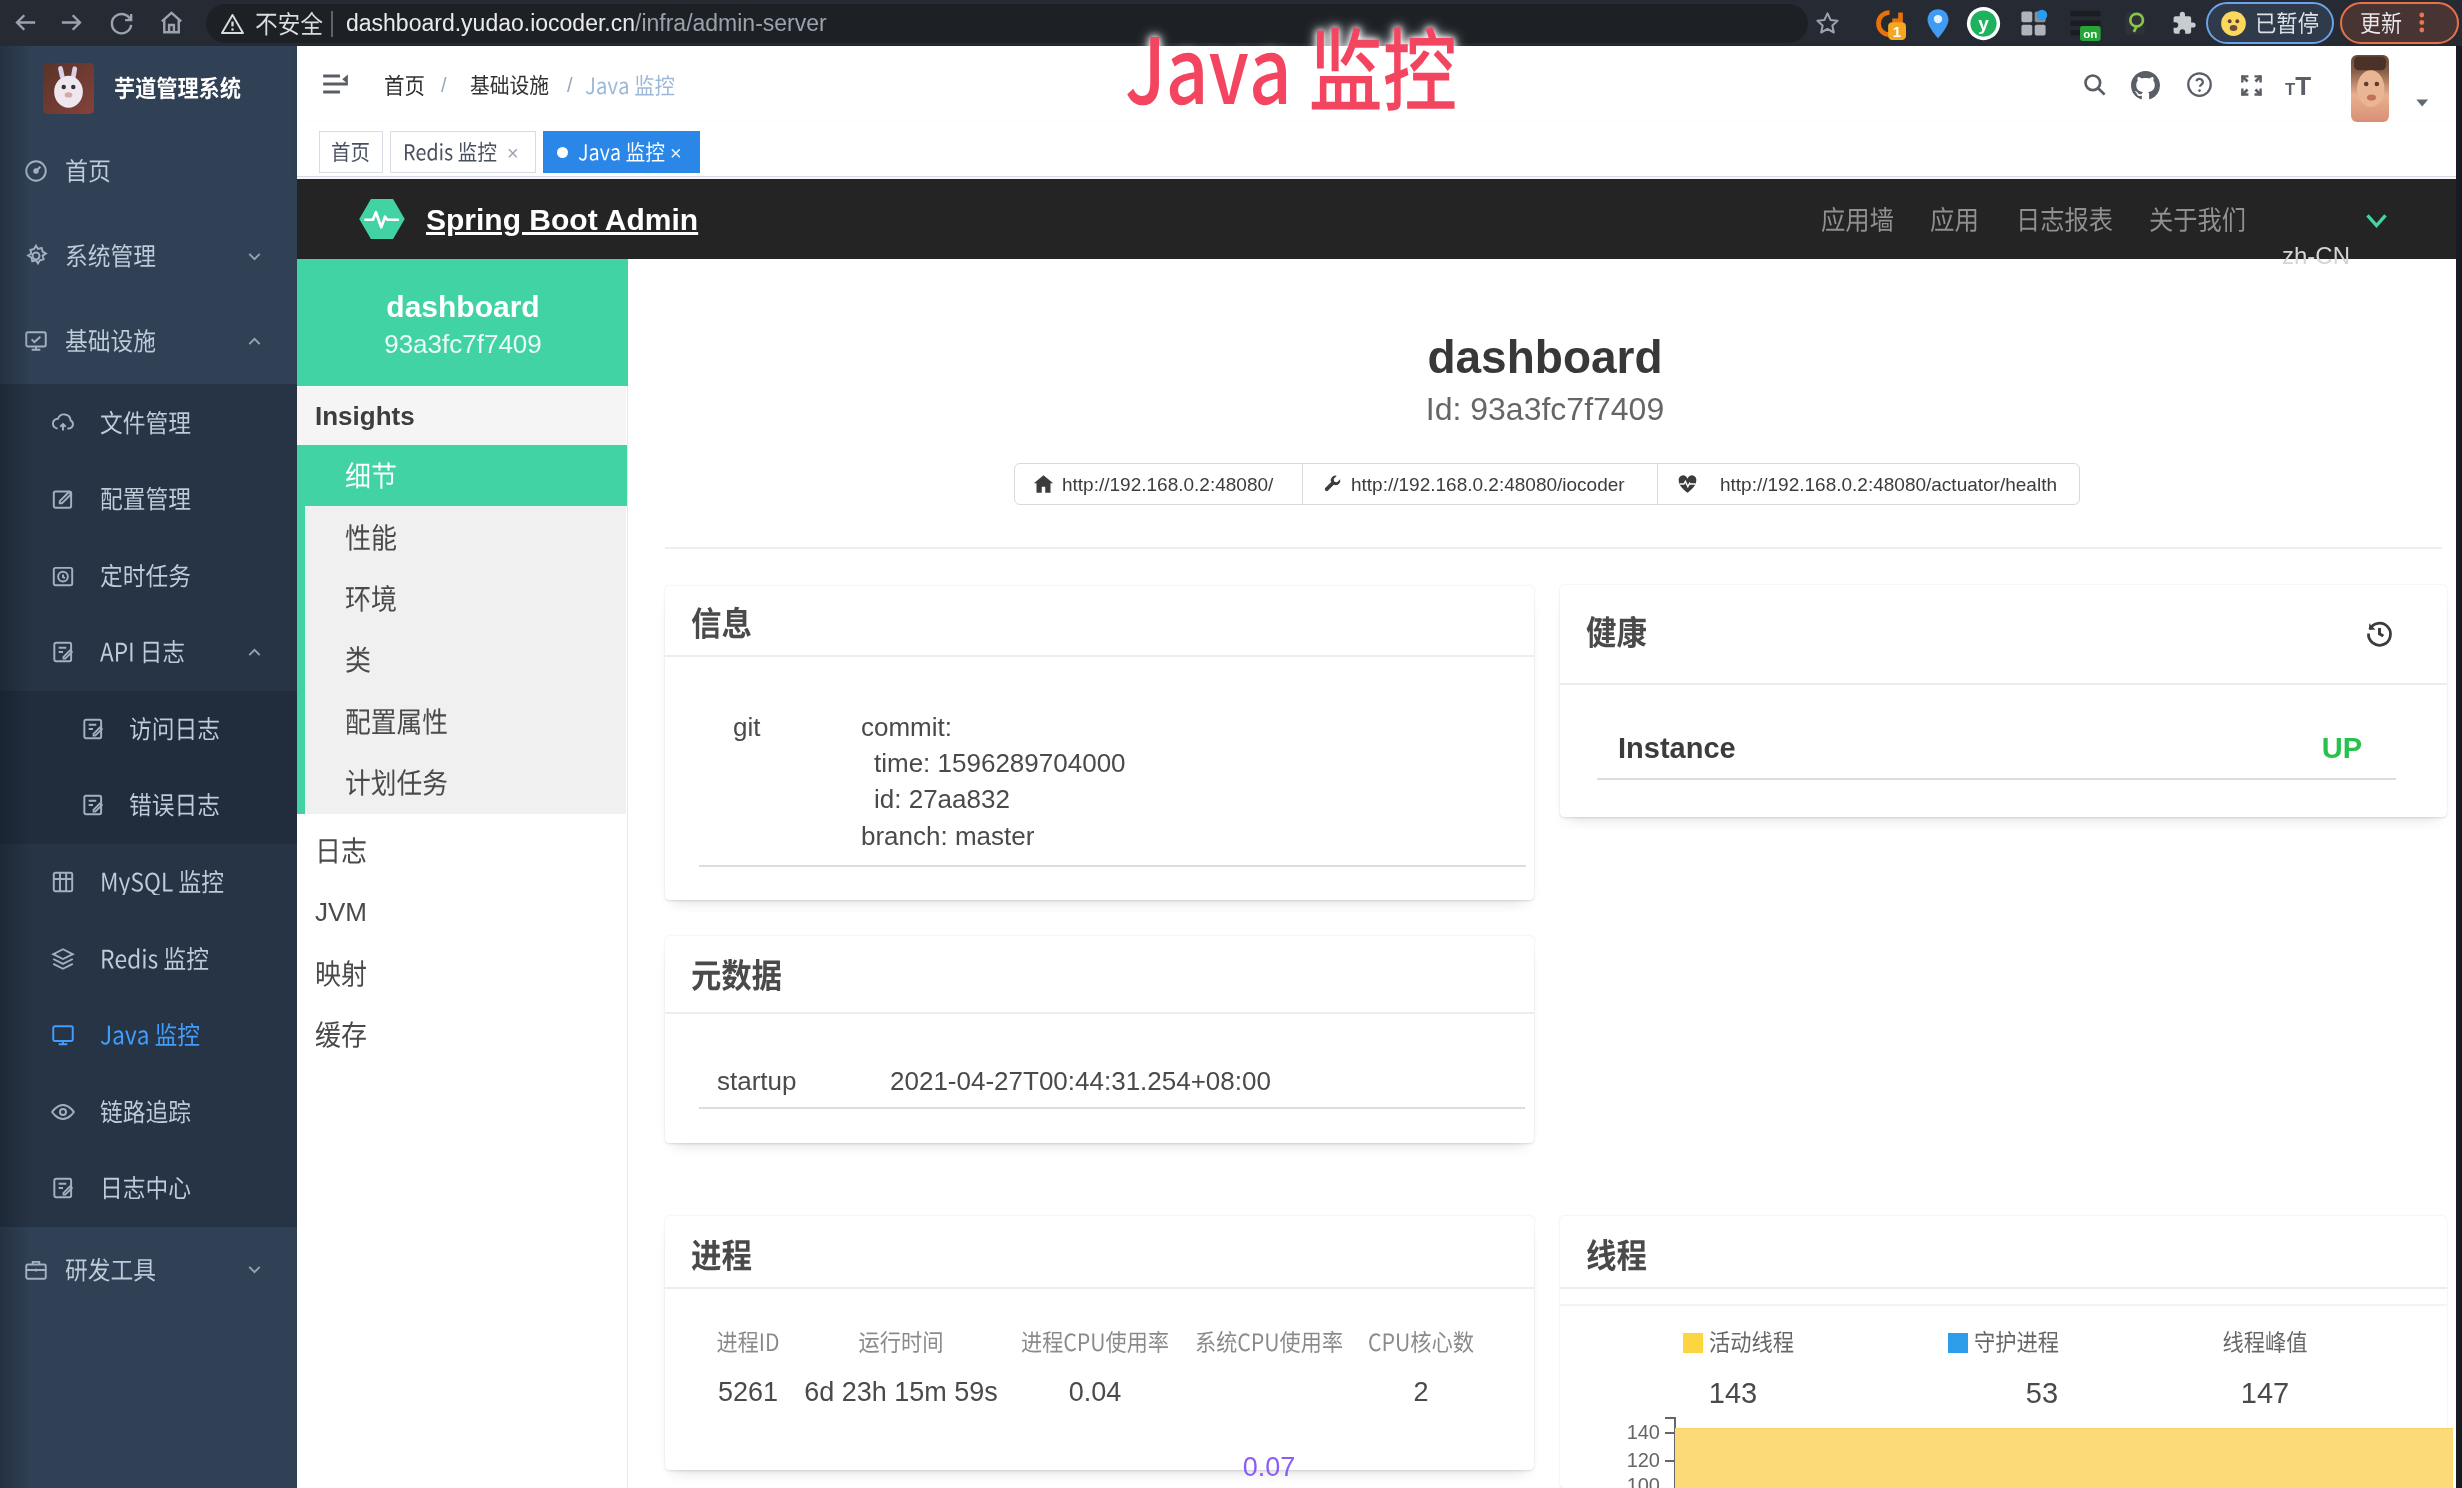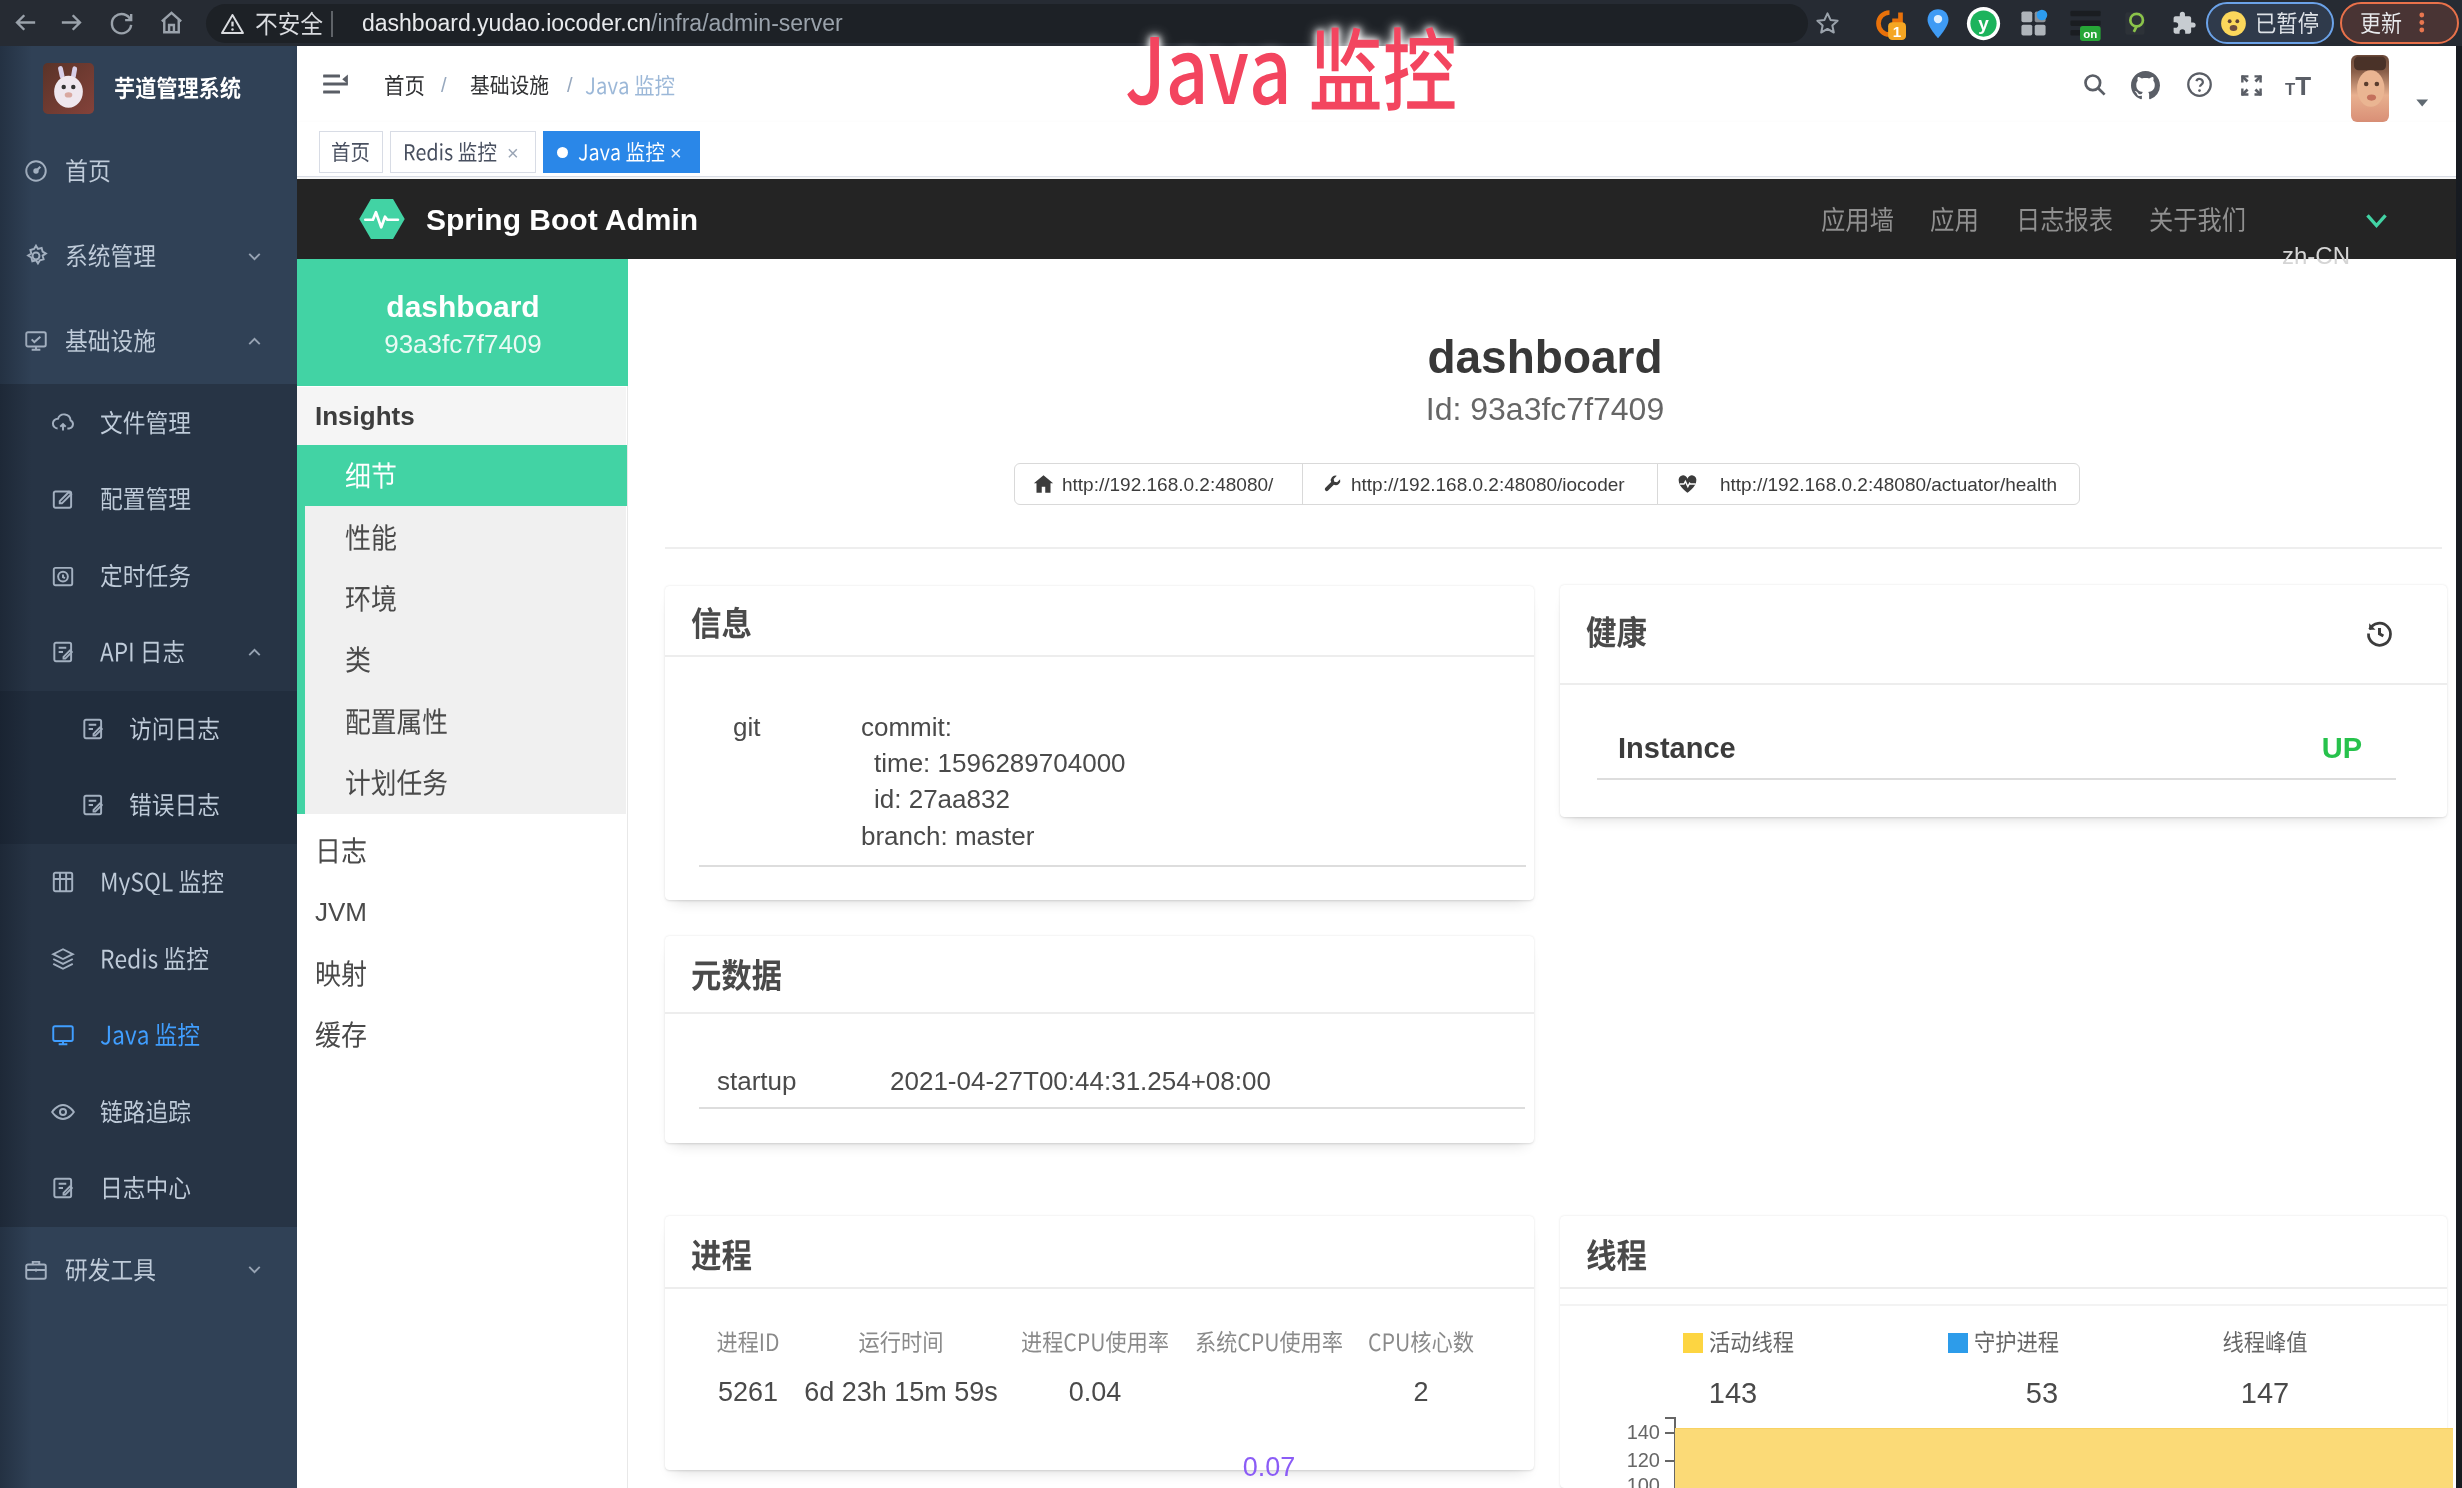--- a/index.html
+++ b/index.html
@@ -30,21 +30,21 @@
     <circle cx="12" cy="17.2" r="1.3" fill="#dadce0" stroke="none"></circle>
   </svg>
 <div style="position:absolute;left:255px;top:10.6px">
     <svg style="width:68px;height:25.5px;" viewBox="0 -880 3000 1000" preserveAspectRatio="none">
       <g transform="scale(1,-1)">
         <path d="M559 478C678 398 828 280 899 203L960 261C885 338 733 450 615 526ZM69 770V693H514C415 522 243 353 44 255C60 238 83 208 95 189C234 262 358 365 459 481V-78H540V584C566 619 589 656 610 693H931V770Z M1414 823C1430 793 1447 756 1461 725H1093V522H1168V654H1829V522H1908V725H1549C1534 758 1510 806 1491 842ZM1656 378C1625 297 1581 232 1524 178C1452 207 1379 233 1310 256C1335 292 1362 334 1389 378ZM1299 378C1263 320 1225 266 1193 223C1276 195 1367 162 1456 125C1359 60 1234 18 1082 -9C1098 -25 1121 -59 1130 -77C1293 -42 1429 10 1536 91C1662 36 1778 -23 1852 -73L1914 -8C1837 41 1723 96 1599 148C1660 209 1707 285 1742 378H1935V449H1430C1457 499 1482 549 1502 596L1421 612C1401 561 1372 505 1341 449H1069V378Z M2493 851C2392 692 2209 545 2026 462C2045 446 2067 421 2078 401C2118 421 2158 444 2197 469V404H2461V248H2203V181H2461V16H2076V-52H2929V16H2539V181H2809V248H2539V404H2809V470C2847 444 2885 420 2925 397C2936 419 2958 445 2977 460C2814 546 2666 650 2542 794L2559 820ZM2200 471C2313 544 2418 637 2500 739C2595 630 2696 546 2807 471Z" fill="#dadce0"></path>
       </g>
     </svg>
   </div>
 <div style="position:absolute;left:331px;top:10.6px;width:1.5px;height:26px;background:#5f6368"></div>
-<div style="position:absolute;font:400 23px 'Liberation Sans',sans-serif;color:#e8eaed;line-height:23px;white-space:nowrap;left:362px;top:12px;">dashboard.yudao.iocoder.cn<span style="color:#9aa2ab">/infra/admin-server</span></div>
+<div style="position:absolute;font:400 23px 'Liberation Sans',sans-serif;color:#e8eaed;line-height:23px;white-space:nowrap;left:346px;top:12px;">dashboard.yudao.iocoder.cn<span style="color:#9aa2ab">/infra/admin-server</span></div>
 <svg class="abs" style="left:1814px;top:10px" width="27" height="27" viewBox="0 0 24 24" fill="none" stroke="#9aa2ab" stroke-width="1.8">
     <path d="M12 3l2.7 5.8 6.3.7-4.7 4.3 1.3 6.2-5.6-3.2-5.6 3.2 1.3-6.2L3 9.5l6.3-.7z" stroke-linejoin="round"></path>
   </svg>
 <svg class="abs" style="left:1873px;top:6px" width="33" height="35" viewBox="0 0 24 24">
     <path d="M12 4a8 8 0 1 0 8 8" fill="none" stroke="#e8710a" stroke-width="3.4"></path>
     <path d="M20 4v6h-6" fill="none" stroke="#e8710a" stroke-width="3.4"></path>
     <rect x="11" y="11" width="13" height="13" rx="3" fill="#f5a623"></rect>
     <text x="17.5" y="21.5" font-size="11" font-weight="bold" fill="#fff" text-anchor="middle" font-family="Liberation Sans">1</text>
   </svg>
 <svg class="abs" style="left:1925px;top:7.6px" width="26" height="32" viewBox="0 0 20 26">
@@ -408,21 +408,21 @@
         <path d="M237 -13C380 -13 439 88 439 215V733H346V224C346 113 307 68 228 68C175 68 134 92 101 151L35 103C78 27 144 -13 237 -13Z M752 -13C819 -13 880 22 932 65H935L943 0H1018V334C1018 469 963 557 830 557C742 557 666 518 617 486L652 423C695 452 752 481 815 481C904 481 927 414 927 344C696 318 594 259 594 141C594 43 661 -13 752 -13ZM778 61C724 61 682 85 682 147C682 217 744 262 927 283V132C874 85 830 61 778 61Z M1307 0H1414L1606 543H1516L1413 234C1397 181 1379 126 1363 74H1358C1342 126 1325 181 1308 234L1206 543H1111Z M1836 -13C1903 -13 1964 22 2016 65H2019L2027 0H2102V334C2102 469 2047 557 1914 557C1826 557 1750 518 1701 486L1736 423C1779 452 1836 481 1899 481C1988 481 2011 414 2011 344C1780 318 1678 259 1678 141C1678 43 1745 -13 1836 -13ZM1862 61C1808 61 1766 85 1766 147C1766 217 1828 262 2011 283V132C1958 85 1914 61 1862 61Z M3040 521C3111 471 3199 400 3240 353L3300 399C3256 445 3168 514 3097 561ZM2723 837V361H2798V837ZM2527 803V393H2600V803ZM3022 838C2986 691 2921 551 2835 463C2853 452 2885 429 2897 418C2947 474 2991 548 3028 631H3350V699H3056C3071 739 3084 781 3095 824ZM2566 301V15H2452V-53H3363V15H3255V301ZM2636 15V236H2770V15ZM2840 15V236H2976V15ZM3045 15V236H3182V15Z M4101 553C4164 496 4249 415 4290 369L4339 418C4295 463 4210 540 4147 594ZM3966 593C3919 527 3846 460 3776 415C3790 402 3814 372 3823 358C3895 410 3978 491 4032 569ZM3570 841V646H3449V575H3570V336C3520 319 3474 305 3438 294L3455 219L3570 261V16C3570 2 3565 -2 3553 -2C3541 -3 3502 -3 3459 -2C3469 -22 3478 -53 3480 -71C3543 -72 3583 -69 3606 -58C3631 -46 3640 -25 3640 16V286L3748 325L3736 394L3640 360V575H3744V646H3640V841ZM3738 20V-47H4370V20H4095V271H4299V338H3819V271H4019V20ZM3994 823C4008 792 4025 752 4037 719H3773V544H3841V653H4288V554H4360V719H4118C4106 754 4084 802 4064 841Z" fill="#ffffff"></path>
       </g>
     </svg>
   </div>
 <div style="position:absolute;font:400 20px 'Liberation Sans',sans-serif;color:#e8f1fb;line-height:20px;white-space:nowrap;left:670px;top:143px;">×</div>
 <div class="abs" style="left:297px;top:179px;width:2165px;height:80px;background:#242424"></div>
 <svg class="abs" style="left:356px;top:194px" width="52" height="50" viewBox="0 0 34 33">
     <path d="M2 16.5L9.7 3.3h14.6L32 16.5 24.3 29.7H9.7z" fill="#42d3a4"></path>
     <path d="M6 17h5l2-5 3.5 10 2.5-7 1.5 2h7" fill="none" stroke="#fff" stroke-width="1.8" stroke-linecap="round" stroke-linejoin="round"></path>
   </svg>
-<div style="position:absolute;font:700 30px 'Liberation Sans',sans-serif;color:#ffffff;line-height:30px;white-space:nowrap;left:426px;top:205px;">Spring Boot Admin</div>
+<div style="position:absolute;font:700 30px 'Liberation Sans',sans-serif;color:#ffffff;line-height:30px;white-space:nowrap;left:426px;top:205px;text-decoration:underline;">Spring Boot Admin</div>
 <div style="position:absolute;left:1821px;top:206px">
     <svg style="width:73px;height:27px;" viewBox="0 -880 3000 1000" preserveAspectRatio="none">
       <g transform="scale(1,-1)">
         <path d="M264 490C305 382 353 239 372 146L443 175C421 268 373 407 329 517ZM481 546C513 437 550 295 564 202L636 224C621 317 584 456 549 565ZM468 828C487 793 507 747 521 711H121V438C121 296 114 97 36 -45C54 -52 88 -74 102 -87C184 62 197 286 197 438V640H942V711H606C593 747 565 804 541 848ZM209 39V-33H955V39H684C776 194 850 376 898 542L819 571C781 398 704 194 607 39Z M1153 770V407C1153 266 1143 89 1032 -36C1049 -45 1079 -70 1090 -85C1167 0 1201 115 1216 227H1467V-71H1543V227H1813V22C1813 4 1806 -2 1786 -3C1767 -4 1699 -5 1629 -2C1639 -22 1651 -55 1655 -74C1749 -75 1807 -74 1841 -62C1875 -50 1887 -27 1887 22V770ZM1227 698H1467V537H1227ZM1813 698V537H1543V698ZM1227 466H1467V298H1223C1226 336 1227 373 1227 407ZM1813 466V298H1543V466Z M2558 205H2719V129H2558ZM2503 247V87H2775V247ZM2403 644C2440 604 2481 548 2499 512L2554 545C2536 582 2493 635 2455 673ZM2822 671C2798 631 2755 576 2723 541L2776 513C2809 547 2849 595 2882 643ZM2605 841V754H2363V690H2605V505H2326V440H2958V505H2676V690H2916V754H2676V841ZM2375 367V-79H2442V-35H2834V-76H2904V367ZM2442 25V307H2834V25ZM2035 163 2064 91C2143 126 2243 171 2338 216L2323 280L2223 238V530H2321V599H2223V828H2154V599H2046V530H2154V209C2109 191 2068 175 2035 163Z" fill="#909090"></path>
       </g>
     </svg>
   </div>
 <div style="position:absolute;left:1930px;top:206px">
     <svg style="width:49px;height:27px;" viewBox="0 -880 2000 1000" preserveAspectRatio="none">
       <g transform="scale(1,-1)">

